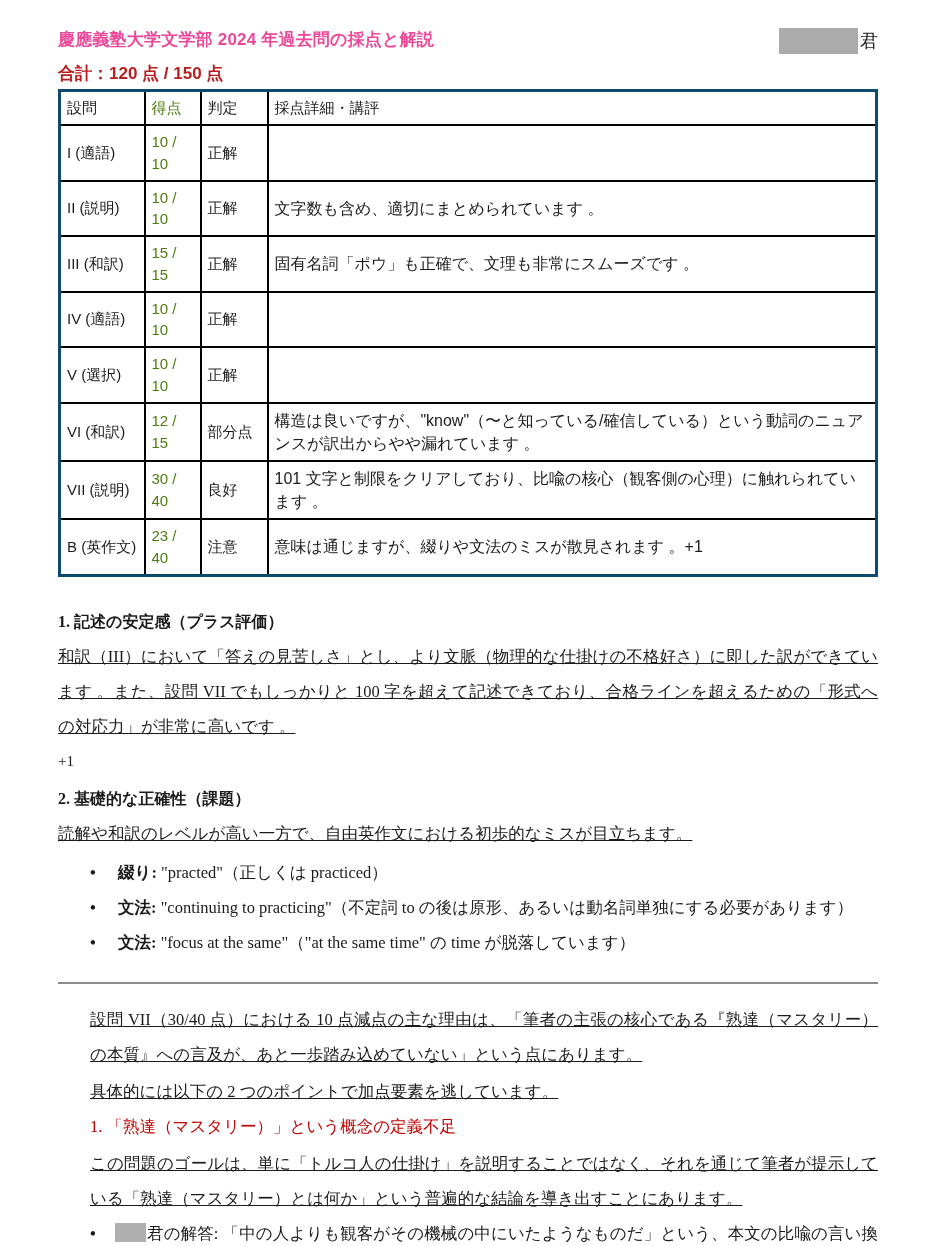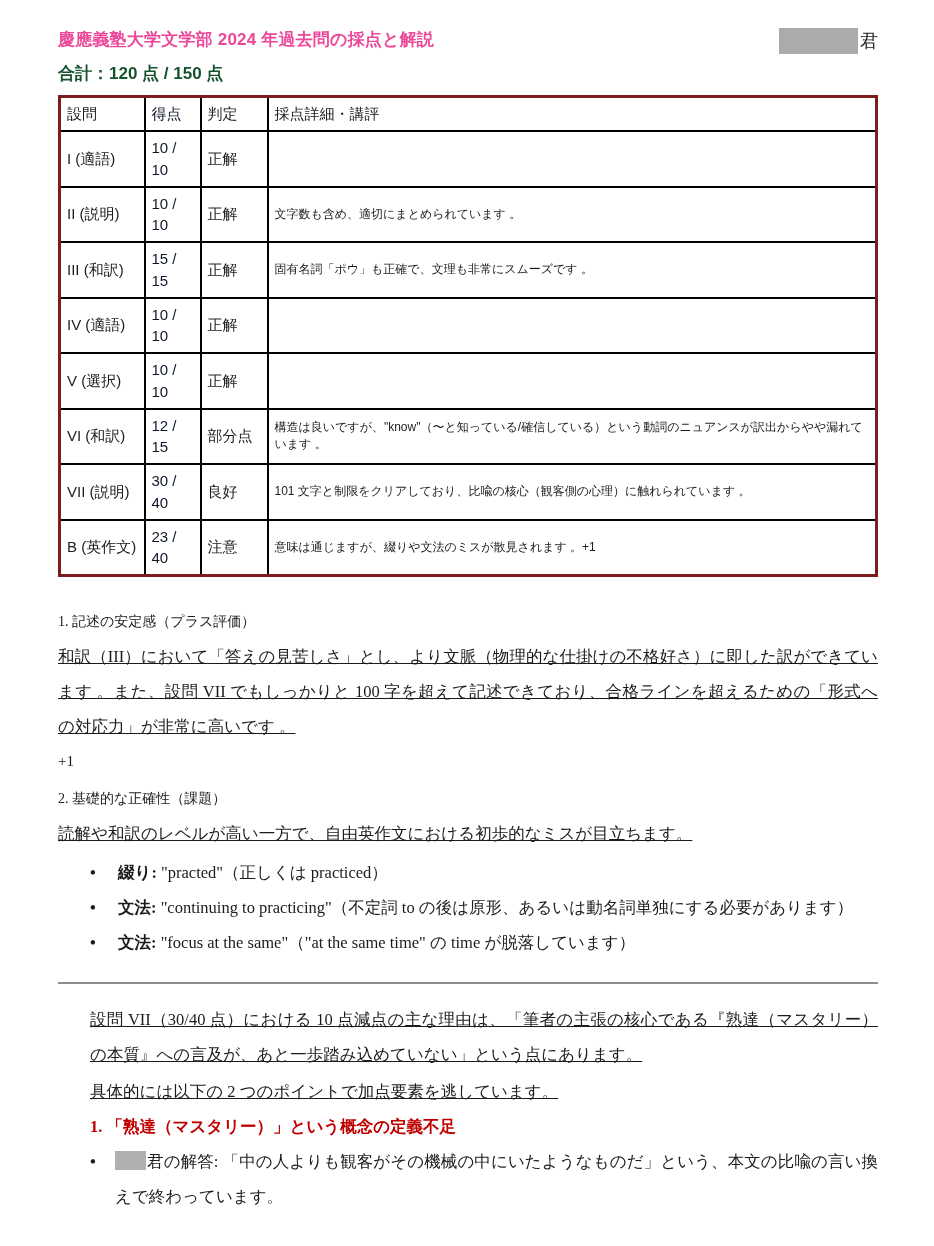--- a/index.html
+++ b/index.html
@@ -39,55 +39,55 @@
     display: inline-block;
     width: 79px;
     height: 26px;
     background: #ababab;
     margin-right: 2px;
   }
   .total-line {
     font-family: "Liberation Sans", "DejaVu Sans", sans-serif;
     font-weight: bold;
     font-size: 17px;
-    color: #14532d;
+    color: #b91c1c;
     margin-top: 8px;
   }
 
   
   table.score-table {
     border-collapse: collapse;
-    border: 3px solid #7f1d1d;
+    border: 3px solid #0c4a6e;
     width: 820px;
-    margin-top: 10px;
+    margin-top: 4px;
     font-family: "Liberation Sans", "DejaVu Sans", sans-serif;
     font-size: 15px;
     table-layout: fixed;
   }
   .score-table th, .score-table td {
     border: 2px solid #000;
     padding: 5px 6px;
     vertical-align: middle;
     text-align: left;
     font-weight: normal;
     line-height: 1.45;
     height: 22px;
     overflow: hidden;
   }
   .score-table .col-q { width: 85px; }
   .score-table .col-s { width: 56px; }
   .score-table .col-v { width: 67px; }
-  .th-score, .cell-score { color: #0f172a; font-weight: bold; }
-  .cell-comment { font-size: 12px; }
+  .th-score, .cell-score { color: #4d7c0f; font-weight: bold; }
+  .cell-comment { font-size: 16px; }
 
   
   .body-text { font-size: 16.5px; line-height: 35px; }
   .sec-heading {
-    font-weight: normal;
-    font-size: 14px;
+    font-weight: bold;
+    font-size: 16px;
     line-height: 30px;
     margin-top: 30px;
   }
   .paragraph { margin: 2px 0 0 0; text-align: justify; text-decoration: underline; }
   .plus-note { font-size: 15px; line-height: 30px; margin-top: 2px; }
 
   ul.mistake-list { list-style: none; margin: 4px 0 0 0; padding: 0; }
   ul.mistake-list li {
     position: relative;
     padding-left: 60px;
@@ -106,21 +106,21 @@
     border: none;
     height: 2px;
     background: #8c8c8c;
     margin: 22px 0 18px 0;
   }
 
   
   .detail-block { margin-left: 32px; }
   .red-heading {
     color: #c00000;
-    font-weight: bold;
+    font-weight: normal;
     font-size: 16.5px;
     line-height: 35px;
     margin-top: 0;
   }
   ul.detail-list { list-style: none; margin: 0; padding: 0; }
   ul.detail-list li {
     position: relative;
     padding-left: 25px;
     line-height: 35px;
     text-align: justify;
@@ -234,20 +234,21 @@
       <li><span class="b-label">文法:</span><span> "continuing to practicing"（不定詞 to の後は原形、あるいは動名詞単独にする必要があります）</span></li>
       <li><span class="b-label">文法:</span><span> "focus at the same"（"at the same time" の time が脱落しています）</span></li>
     </ul>
 
     <hr class="divider">
 
     <div class="detail-block">
       <p class="paragraph">設問 VII（30/40 点）における 10 点減点の主な理由は、「筆者の主張の核心である『熟達（マスタリー）の本質』への言及が、あと一歩踏み込めていない」という点にあります。</p>
       <p class="paragraph">具体的には以下の 2 つのポイントで加点要素を逃しています。</p>
       <div class="red-heading">1. 「熟達（マスタリー）」という概念の定義不足</div>
+      <p class="paragraph">この問題のゴールは、単に「トルコ人の仕掛け」を説明することではなく、それを通じて筆者が提示している「熟達（マスタリー）とは何か」という普遍的な結論を導き出すことにあります。</p>
       <ul class="detail-list">
         <li><span class="redact-inline"></span><span>君の解答: 「中の人よりも観客がその機械の中にいたようなものだ」という、本文の比喩の言い換えで終わっています。</span></li>
 
       </ul>
 
     </div>
 
   </div>
 </div>
 

